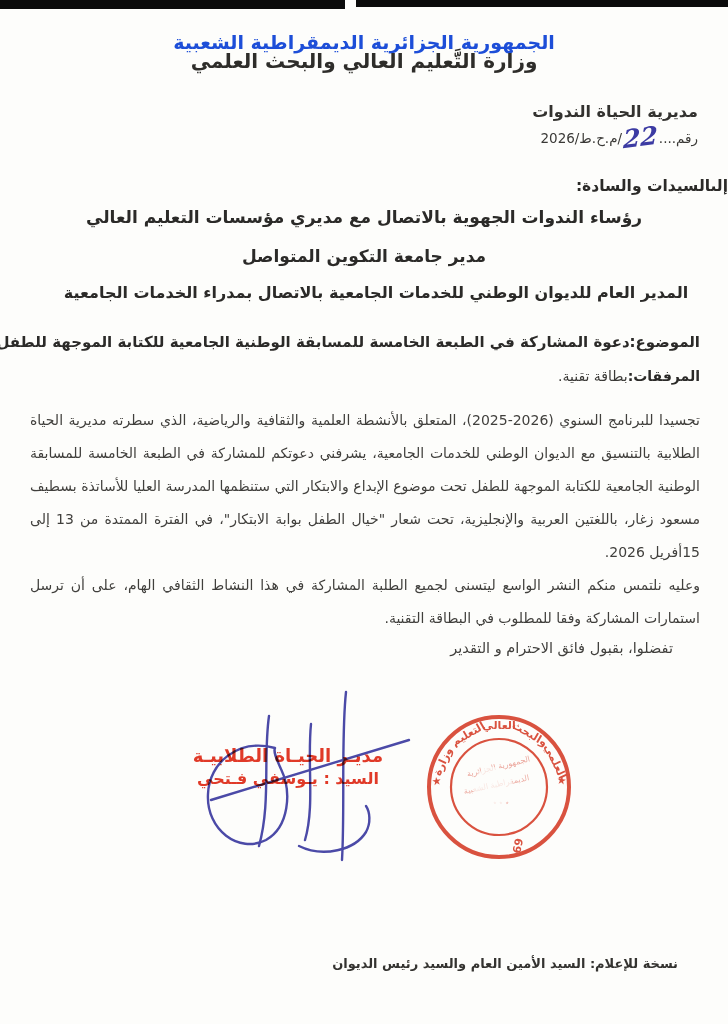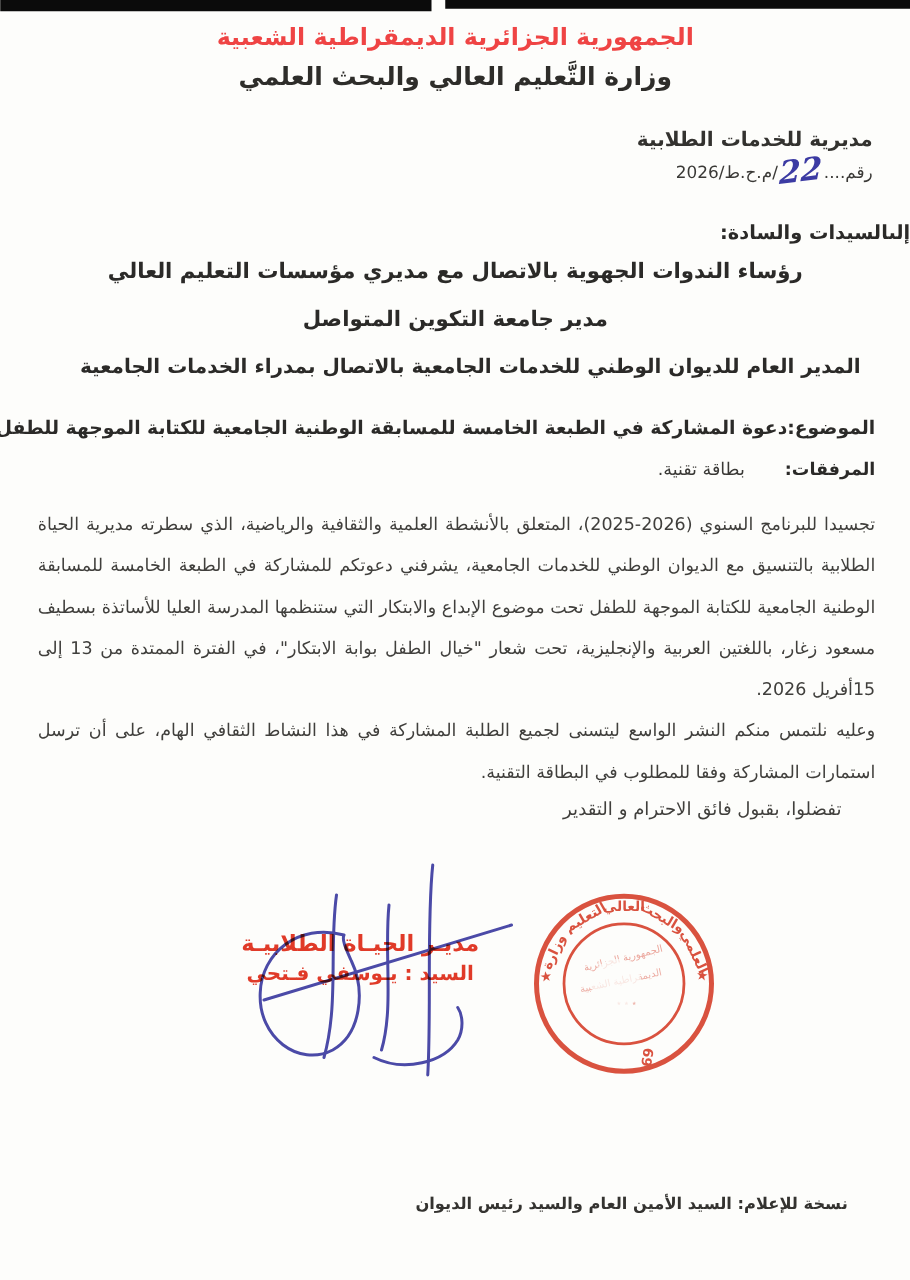--- a/index.html
+++ b/index.html
@@ -10,40 +10,40 @@
     overflow:hidden;
     font-family:"DejaVu Sans", sans-serif;
     direction:rtl;
     color:#2b2a28;
   }
   .abs{position:absolute;}
   
   .bar-left{left:0;top:0;width:345px;height:9px;background:#0b0b0b;}
   .bar-right{left:356px;top:0;width:372px;height:7px;background:#0b0b0b;}
   
-  .hdr1{top:19px;left:0;width:100%;text-align:center;font-size:19px;font-weight:bold;letter-spacing:.5px;color:#ef4444;}
+  .hdr1{top:31px;left:0;width:100%;text-align:center;font-size:19px;font-weight:bold;letter-spacing:.5px;color:#1d4ed8;}
   .hdr2{top:49px;left:0;width:100%;text-align:center;font-size:20px;font-weight:bold;color:#2e2d2a;}
   .directorate{top:102px;right:30px;font-size:16px;font-weight:bold;color:#33322f;}
   .refline{top:130px;right:30px;font-size:13.5px;color:#3a3936;white-space:nowrap;}
   .hand-num{
     display:inline-block;color:#3c3ba3;
     font-family:"DejaVu Serif", serif;font-style:italic;font-weight:bold;
     font-size:25px;line-height:0;transform:rotate(-7deg) skewX(-8deg);
     position:relative;top:3px;margin:0 1px;
   }
   .dateline{top:131px;left:85px;font-size:13.5px;font-weight:bold;color:#3a3936;white-space:nowrap;}
   
   .salut{top:177px;left:0;width:100%;font-size:15.5px;font-weight:bold;}
   .addr1{top:207px;left:0;width:100%;text-align:center;font-size:17px;font-weight:bold;}
   .addr2{top:246px;left:0;width:100%;text-align:center;font-size:17px;font-weight:bold;}
   .addr3{top:283px;left:0;width:100%;text-align:center;font-size:16px;font-weight:bold;white-space:nowrap;padding-left:12px;}
   
   .subject{top:333px;right:28px;font-size:15px;font-weight:bold;white-space:nowrap;color:#2b2a28;}
   .attach{top:368px;right:28px;font-size:14px;color:#3a3936;}
-  .attach .lbl{font-weight:bold;color:#2b2a28;margin-left:32px;}
+  .attach .lbl{font-weight:bold;color:#2b2a28;}
   
   .bodytext{top:404px;right:28px;left:30px;font-size:14px;line-height:33px;color:#403f3c;text-align:justify;}
   .bodytext p{margin:0;}
   .closing{top:640px;right:55px;font-size:14.5px;color:#403f3c;white-space:nowrap;}
   
   .sig-red{top:744px;left:178px;width:220px;text-align:center;color:#e03a28;line-height:1.35;}
   .sig-red .t1{font-size:18px;font-weight:bold;letter-spacing:1px;white-space:nowrap;}
   .sig-red .t2{font-size:16px;font-weight:bold;letter-spacing:.5px;white-space:nowrap;}
   .sig-svg{left:193px;top:688px;mix-blend-mode:multiply;}
   .stamp-svg{left:419px;top:707px;mix-blend-mode:multiply;}
@@ -54,21 +54,21 @@
 <body>
 
 <div class="page">
 
   <div class="abs bar-left"></div>
   <div class="abs bar-right"></div>
 
   <div class="abs hdr1">الجمهورية الجزائرية الديمقراطية الشعبية</div>
   <div class="abs hdr2">وزارة التَّعليم العالي والبحث العلمي</div>
 
-  <div class="abs directorate">مديرية للخدمات الطلابية</div>
+  <div class="abs directorate">مديرية الحياة الندوات</div>
   <div class="abs refline">
     <span>رقم</span><span>....</span><span class="hand-num">22</span><span>/م.ح.ط/2026</span>
   </div>
 
   <div class="abs salut">إلىالسيدات والسادة:</div>
   <div class="abs addr1">رؤساء الندوات الجهوية بالاتصال مع مديري مؤسسات التعليم العالي</div>
   <div class="abs addr2">مدير جامعة التكوين المتواصل</div>
   <div class="abs addr3">المدير العام للديوان الوطني للخدمات الجامعية بالاتصال بمدراء الخدمات الجامعية</div>
 
   <div class="abs subject">

